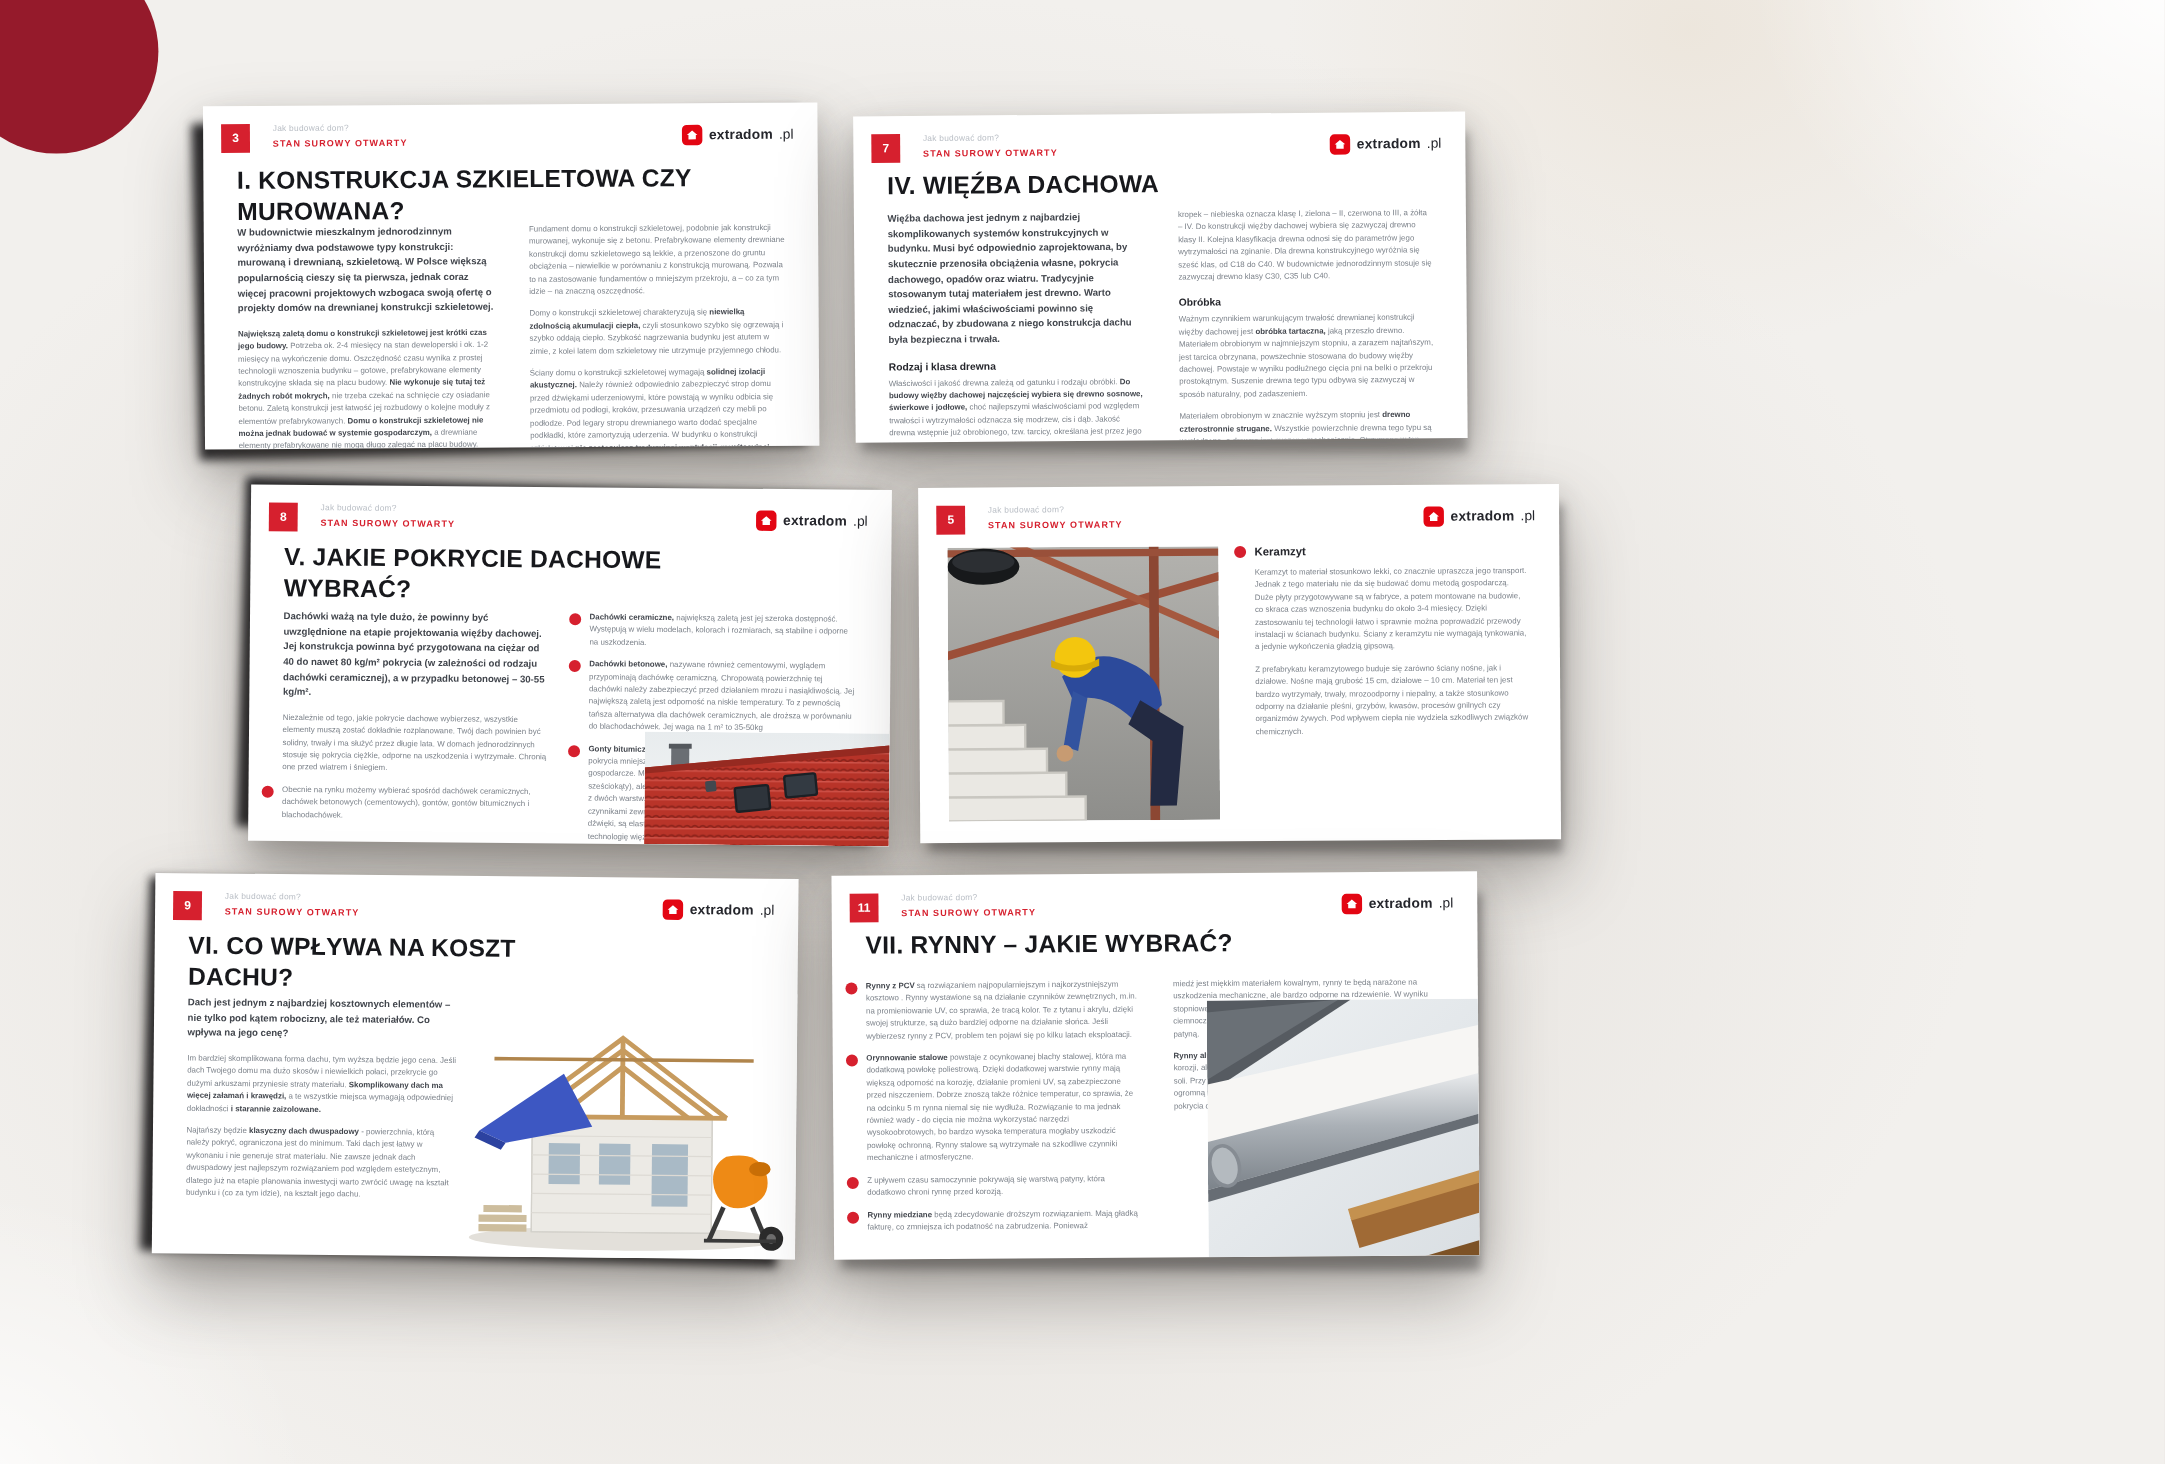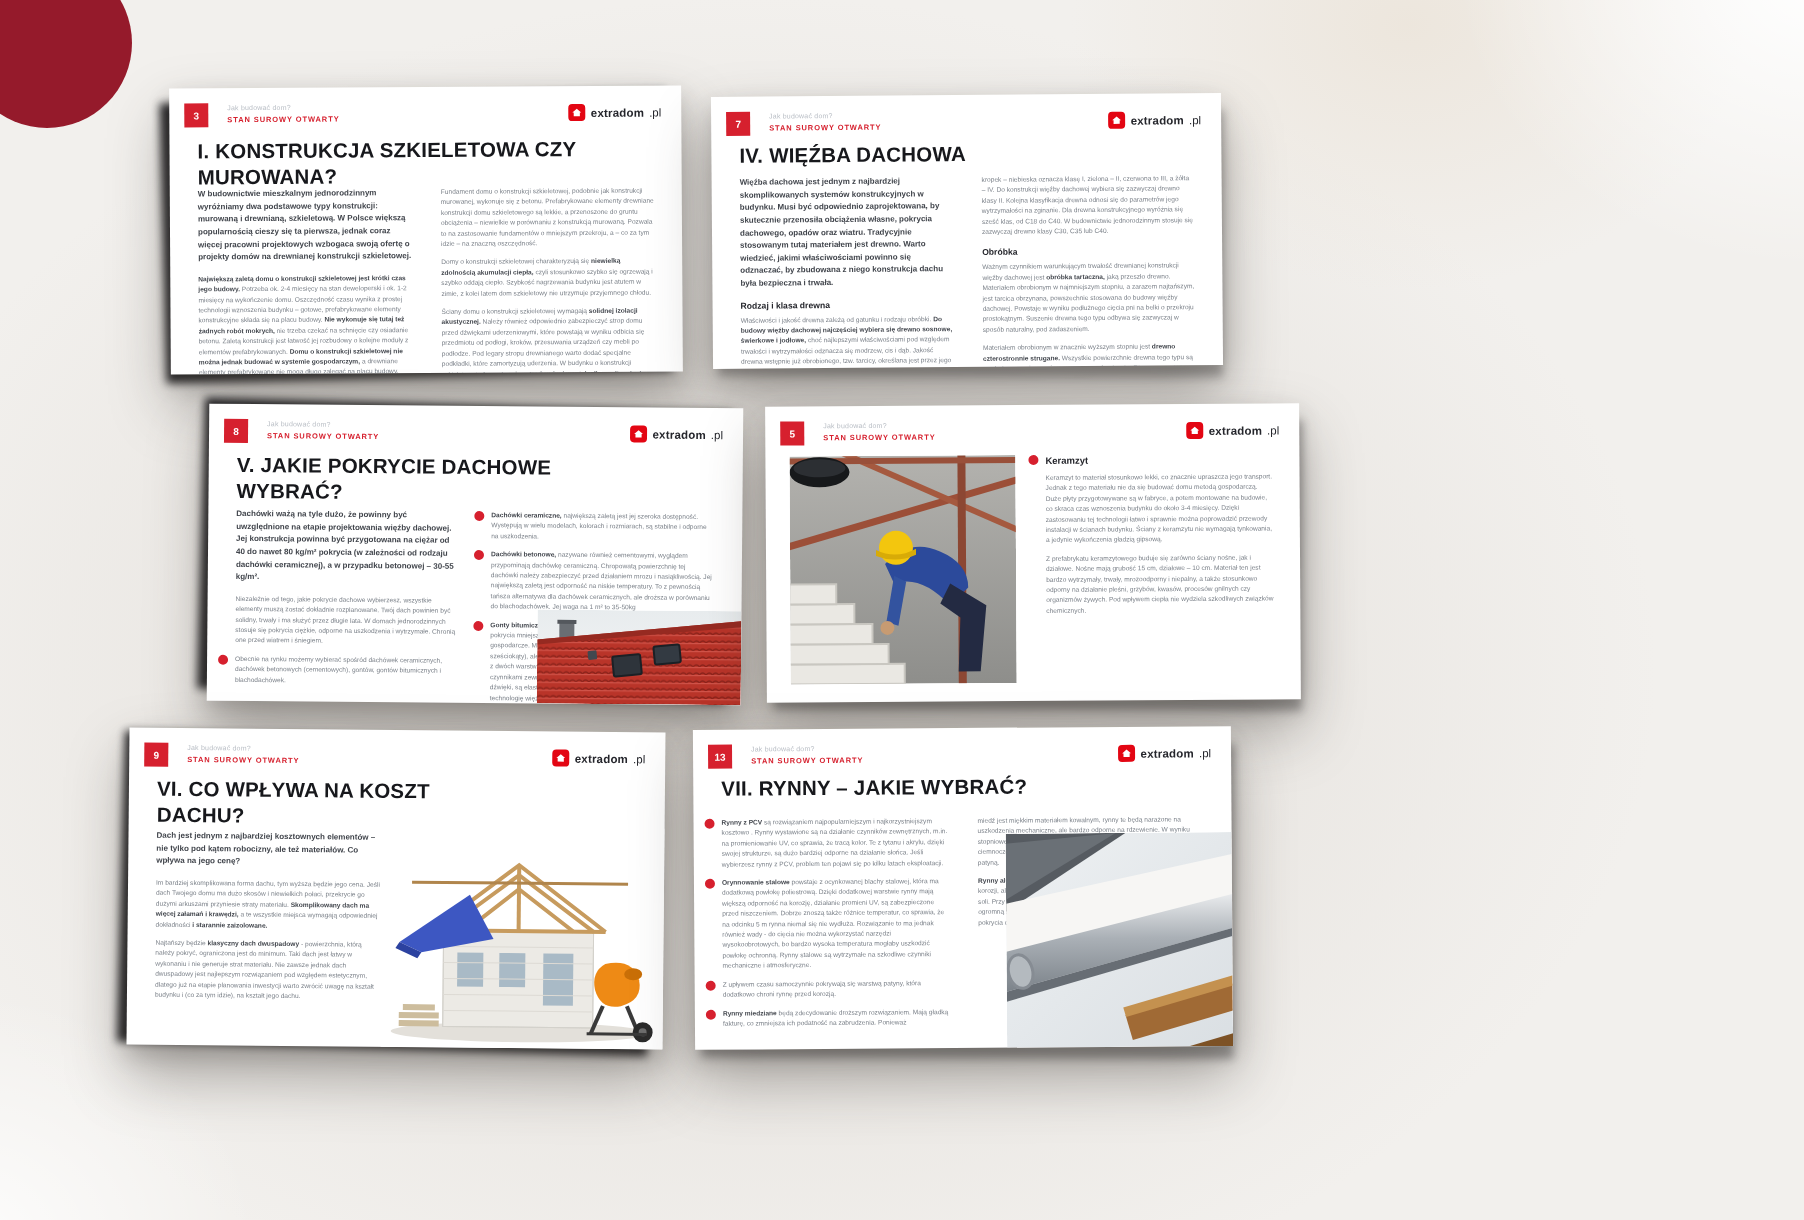--- a/index.html
+++ b/index.html
@@ -348,21 +348,21 @@
             <line x1="206" y1="206" x2="266" y2="206" stroke="#3a3a3a" stroke-width="3"></line>
           </g>
         </svg>
       </figure>
     </div>
   </article>
 
   <article class="card" style="left:694px;top:728px;width:538px;height:320px;--rot:-0.4deg;--sop:.32;--sdx:5px;--sdy:13px;--srot:.6deg;--titletop:46px;--titlew:460px;--colstop:88px;">
     <div class="sheet">
       <header class="ph">
-        <div class="pagenum">13</div>
+        <div class="pagenum">11</div>
         <div class="ph-text">
           <div class="eyebrow">Jak budować dom?</div>
           <div class="series">STAN SUROWY OTWARTY</div>
         </div>
         <div class="logo">
           <span class="logo-mark">
               <svg viewBox="0 0 20 20">
                 <path d="M10 3.2 18 10h-2.4v6.5H4.4V10H2Z" fill="#fff"></path>
               </svg>
             </span>

